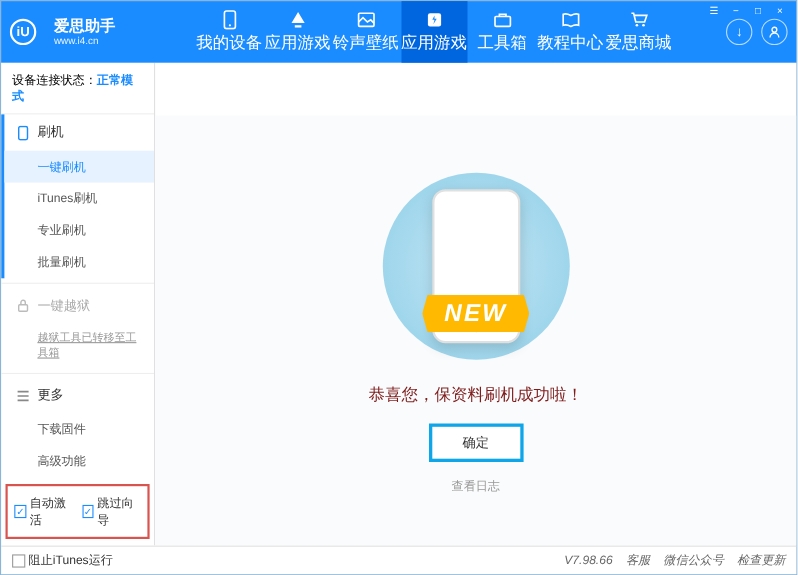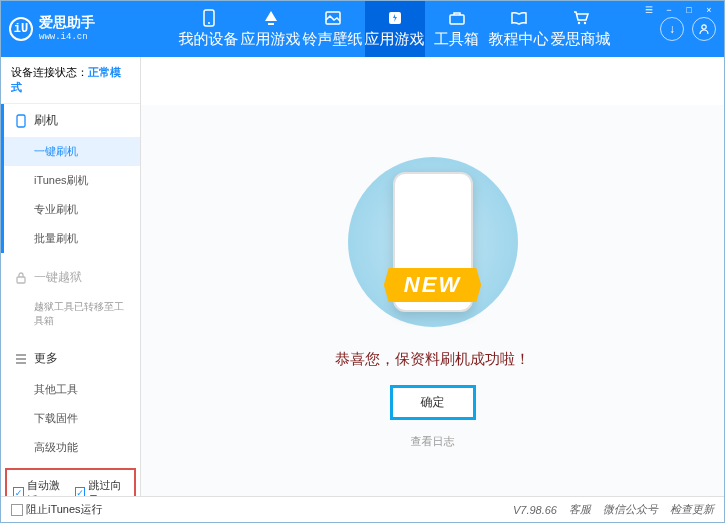--- a/index.html
+++ b/index.html
@@ -1,19 +1,19 @@
 <!DOCTYPE html>
 <html><head>
 <meta charset="utf-8">
 <style>
 * { margin: 0; padding: 0; box-sizing: border-box; }
 body { font-family: "Microsoft YaHei", sans-serif; font-size: 12px; background: #f0f0f0; }
 .app { width: 725px; height: 523px; background: #fff; border: 1px solid #8bb5d6; display: flex; flex-direction: column; }
 .header { background: #1a8cff; color: #fff; height: 56px; display: flex; align-items: center; padding: 0 8px; }
-.brand { display: flex; align-items: center; gap: 6px; min-width: 120px; font-family: Liberation Mono, monospace; }
+.brand { display: flex; align-items: center; gap: 16px; min-width: 120px; }
 .brand-logo { width: 24px; height: 24px; border: 2px solid #fff; border-radius: 50%; display: flex; align-items: center; justify-content: center; font-weight: bold; font-size: 12px; }
 .brand-text { display: flex; flex-direction: column; line-height: 1.2; }
 .brand-title { font-size: 14px; font-weight: bold; }
 .brand-url { font-size: 9px; opacity: 0.9; }
 .nav { display: flex; flex: 1; justify-content: center; gap: 2px; }
 .nav-item { display: flex; flex-direction: column; align-items: center; justify-content: center; width: 60px; height: 56px; cursor: pointer; font-size: 15px; }
 .nav-item.active { background: #0066e0; }
 .nav-icon { width: 18px; height: 18px; margin-bottom: 3px; display: flex; align-items: center; justify-content: center; }
 .header-right { display: flex; align-items: center; gap: 8px; }
 .icon-btn { width: 24px; height: 24px; border: 1.5px solid rgba(255,255,255,0.7); border-radius: 50%; display: flex; align-items: center; justify-content: center; cursor: pointer; font-size: 12px; }
@@ -22,21 +22,21 @@
 .main { flex: 1; display: flex; overflow: hidden; }
 .sidebar { width: 140px; border-right: 1px solid #e0e0e0; display: flex; flex-direction: column; overflow-y: auto; }
 .status-bar { padding: 8px 10px; font-size: 11px; border-bottom: 1px solid #eee; }
 .status-val { color: #1a8cff; font-weight: bold; }
 .menu-section { border-left: 3px solid transparent; }
 .menu-section.active { border-left-color: #1a8cff; }
 .menu-header { display: flex; align-items: center; gap: 6px; padding: 8px 10px; font-size: 12px; color: #333; cursor: pointer; }
 .menu-header.locked { color: #aaa; }
 .menu-item { padding: 7px 10px 7px 30px; font-size: 11px; color: #555; cursor: pointer; }
 .menu-item.active { background: #e6f2ff; color: #1a8cff; }
-.menu-note { padding: 6px 10px 6px 30px; font-size: 10px; color: #999; line-height: 1.4; }
+.menu-note { padding: 6px 10px 6px 30px; font-size: 10px; color: #999; line-height: 1.4; text-decoration: underline; }
 .sep { height: 1px; background: #eee; margin: 4px 0; }
 .checkbox-row { display: flex; gap: 8px; padding: 8px 6px; border: 2px solid #d9534f; margin: 6px 4px; }
 .cb { display: flex; align-items: center; gap: 3px; font-size: 11px; color: #333; }
 .cb-box { width: 12px; height: 12px; border: 1px solid #1a8cff; display: flex; align-items: center; justify-content: center; color: #1a8cff; font-size: 9px; }
 .content { flex: 1; display: flex; flex-direction: column; align-items: center; justify-content: center; background: #fafbfc; margin-top: 48px; }
 .phone-img { width: 180px; height: 180px; position: relative; display: flex; align-items: center; justify-content: center; }
 .circle-bg { position: absolute; width: 170px; height: 170px; border-radius: 50%; background: radial-gradient(circle,#c5e6f5,#8fcfe8); }
 .phone { position: relative; width: 80px; height: 140px; background: #fff; border-radius: 12px; box-shadow: 0 4px 12px rgba(0,0,0,0.15); border: 2px solid #e0e0e0; }
 .phone::before { content: ""; position: absolute; bottom: 8px; left: 50%; transform: translateX(-50%); width: 14px; height: 14px; border: 2px solid #ccc; border-radius: 50%; }
 .ribbon { position: absolute; bottom: 30px; background: #ffb900; color: #fff; font-weight: bold; font-size: 22px; padding: 4px 20px; letter-spacing: 2px; clip-path: polygon(5% 0,95% 0,100% 50%,95% 100%,5% 100%,0 50%); font-style: italic; }
@@ -172,21 +172,20 @@
         <div class="menu-note">越狱工具已转移至工具箱</div>
       </div>
       <div class="sep"></div>
       <div class="menu-section">
         <div class="menu-header">
           <svg class="mi" viewBox="0 0 14 14">
               <path d="M2 3h10M2 7h10M2 11h10" stroke="#888" stroke-width="1.5"></path>
             </svg>
           <span>更多</span>
         </div>
-        <div class="menu-item">其他工具</div>
         <div class="menu-item">下载固件</div>
         <div class="menu-item">高级功能</div>
       </div>
 
       <div class="checkbox-row">
         <label class="cb">
           <span class="cb-box">✓</span>
           <span>自动激活</span>
         </label>
         <label class="cb">

